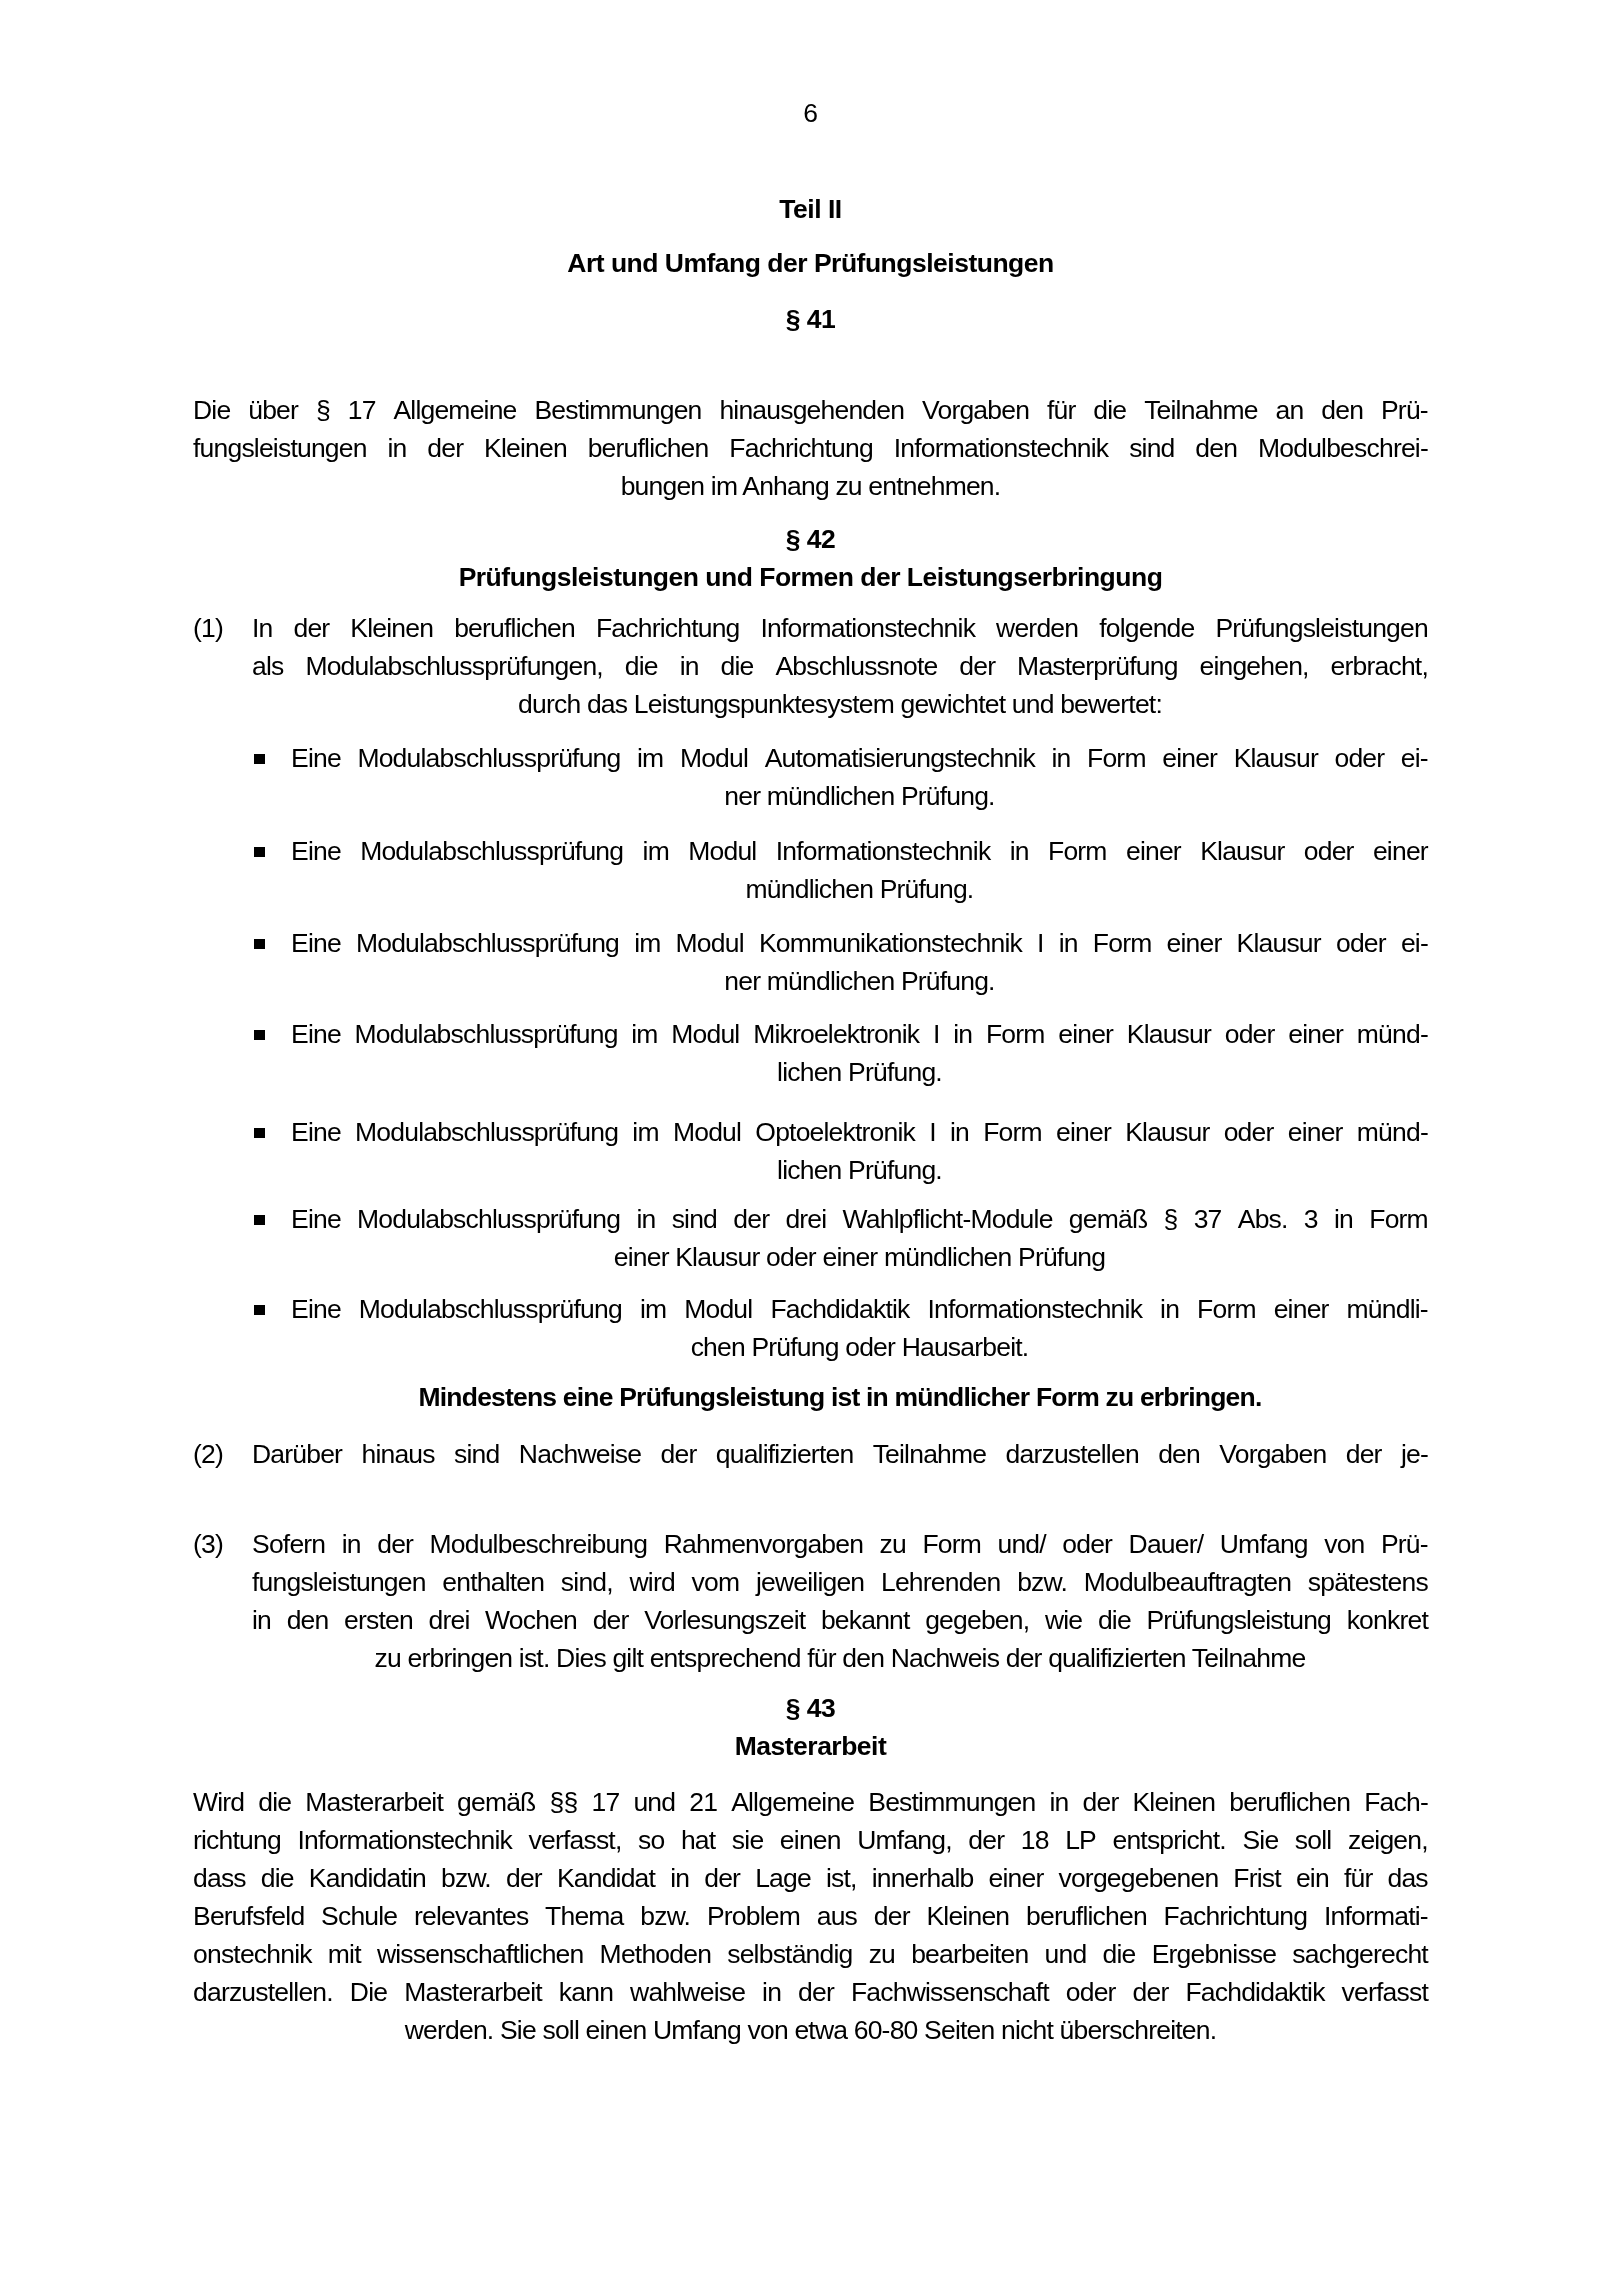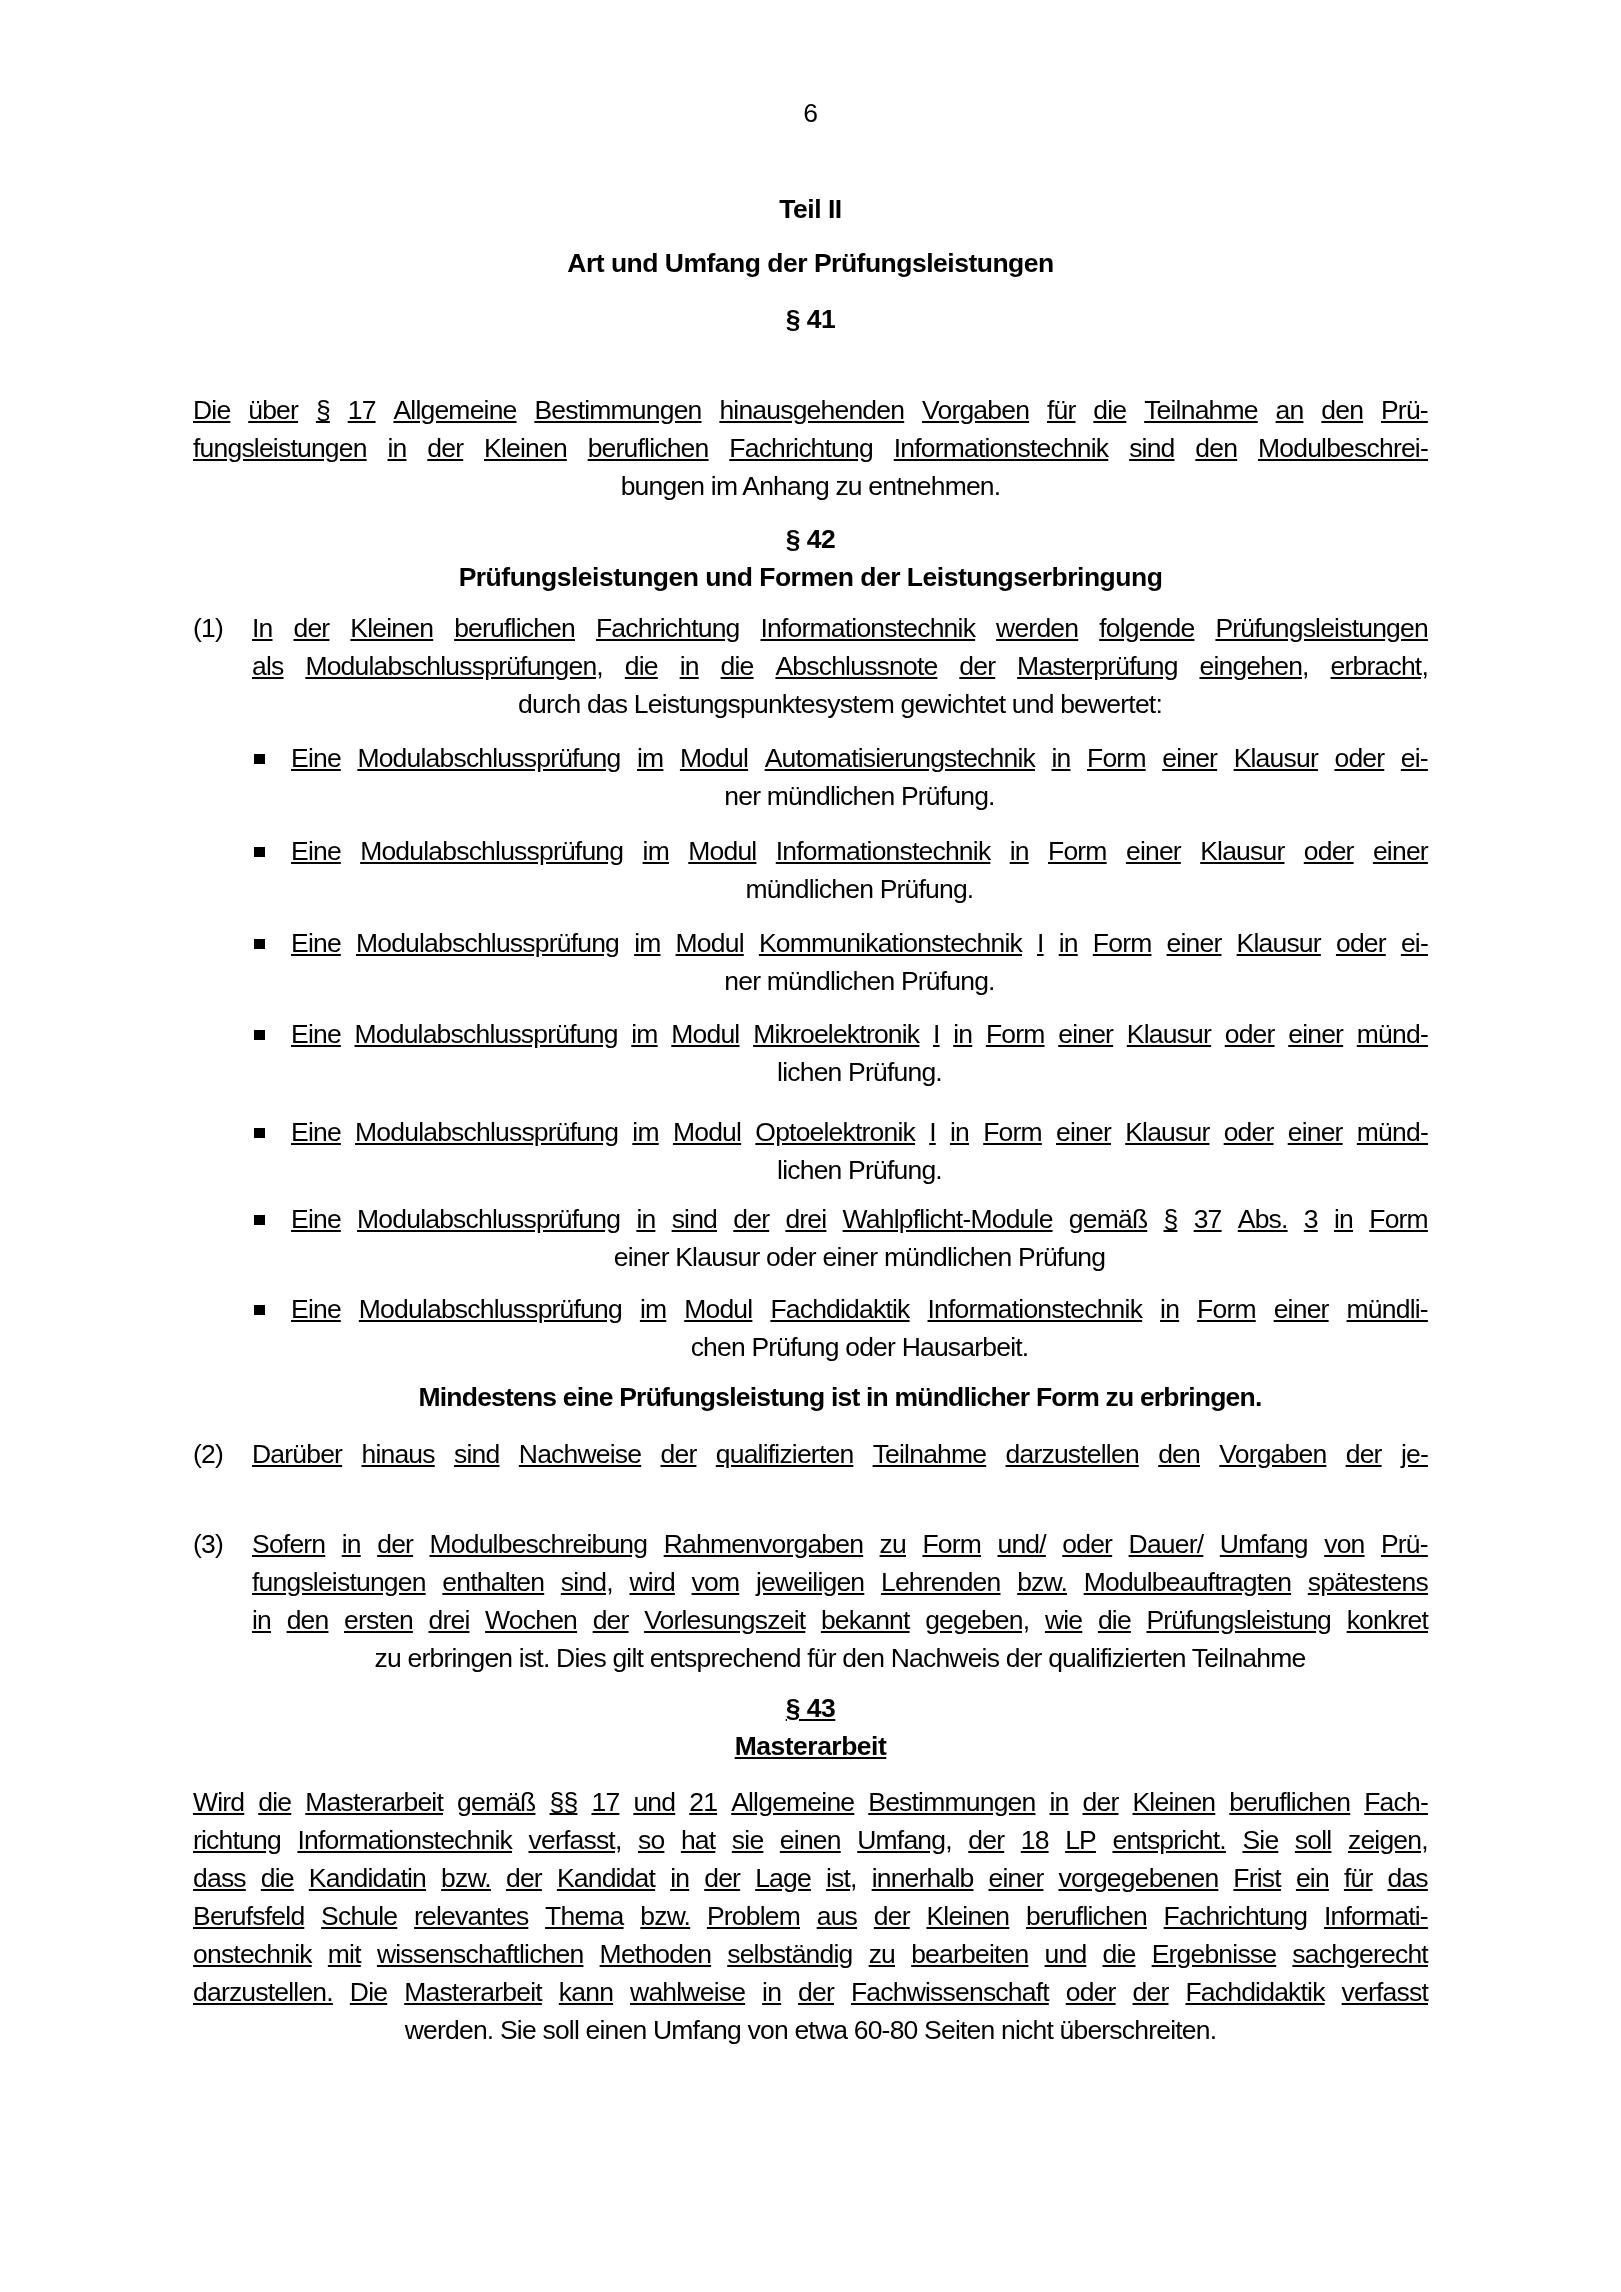--- a/index.html
+++ b/index.html
@@ -11,21 +11,21 @@
     font-family:"Liberation Sans", sans-serif;
     overflow:hidden;
   }
   .blk { position:absolute; }
   .ln {
     height:38px; line-height:38px;
     font-size:26.5px; letter-spacing:-0.8px;
     white-space:nowrap;
   }
   
-  .jline { display:flex; justify-content:space-between;text-decoration:underline; }
+  .jline { display:flex; justify-content:space-between; }
   
   .lline { text-align:center; }
   .hln {
     height:38px; line-height:38px;
     font-size:26.5px; letter-spacing:-0.5px;
     font-weight:bold; text-align:center; white-space:nowrap;
   }
   .pageno { font-weight:normal; letter-spacing:0; }
   .marker {
     position:absolute; left:-59px; top:0; width:57px;
@@ -311,21 +311,21 @@
         <span>bekannt</span>
         <span>gegeben,</span>
         <span>wie</span>
         <span>die</span>
         <span>Prüfungsleistung</span>
         <span>konkret</span>
       </div>
     <div class="ln lline">zu erbringen ist. Dies gilt entsprechend für den Nachweis der qualifizierten Teilnahme</div>
   </div>
 
-  <div class="blk" style="top:1689px; left:193px; width:1235px;text-decoration:underline;">
+  <div class="blk" style="top:1689px; left:193px; width:1235px;">
     <div class="hln">§ 43</div>
     <div class="hln">Masterarbeit</div>
   </div>
 
   <div class="blk" style="top:1783px; left:193px; width:1235px;">
     <div class="ln jline">
         <span>Wird</span>
         <span>die</span>
         <span>Masterarbeit</span>
         <span>gemäß</span>

